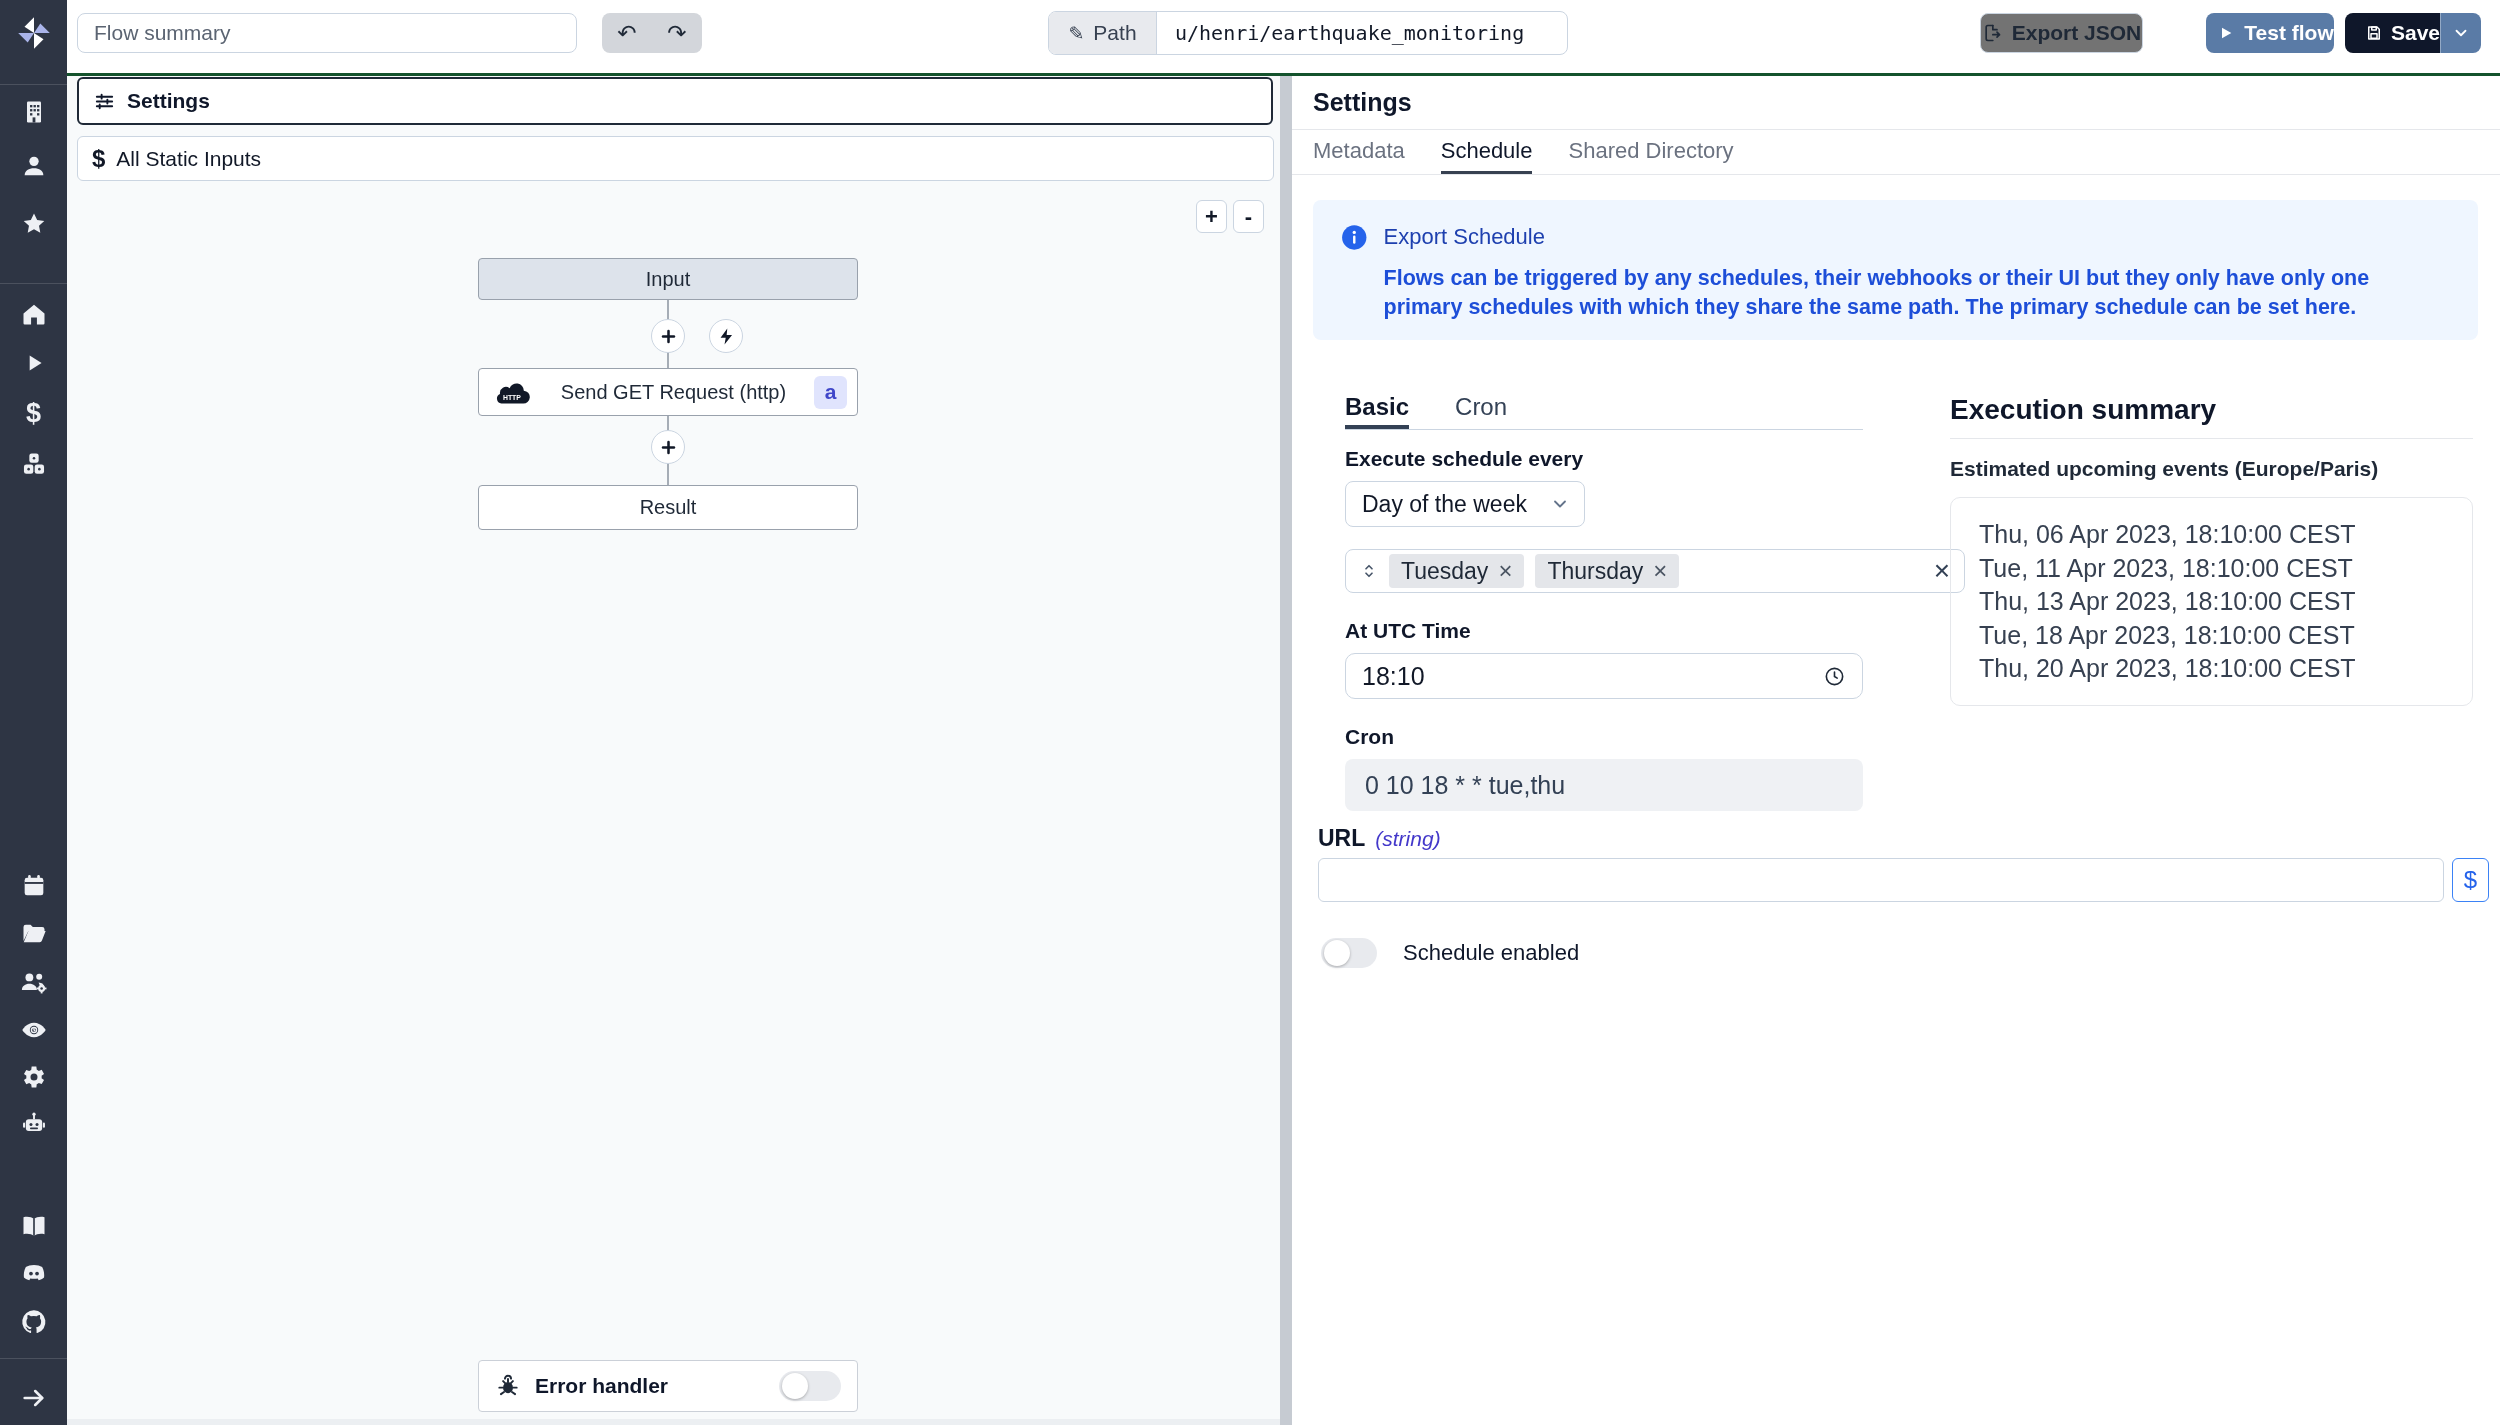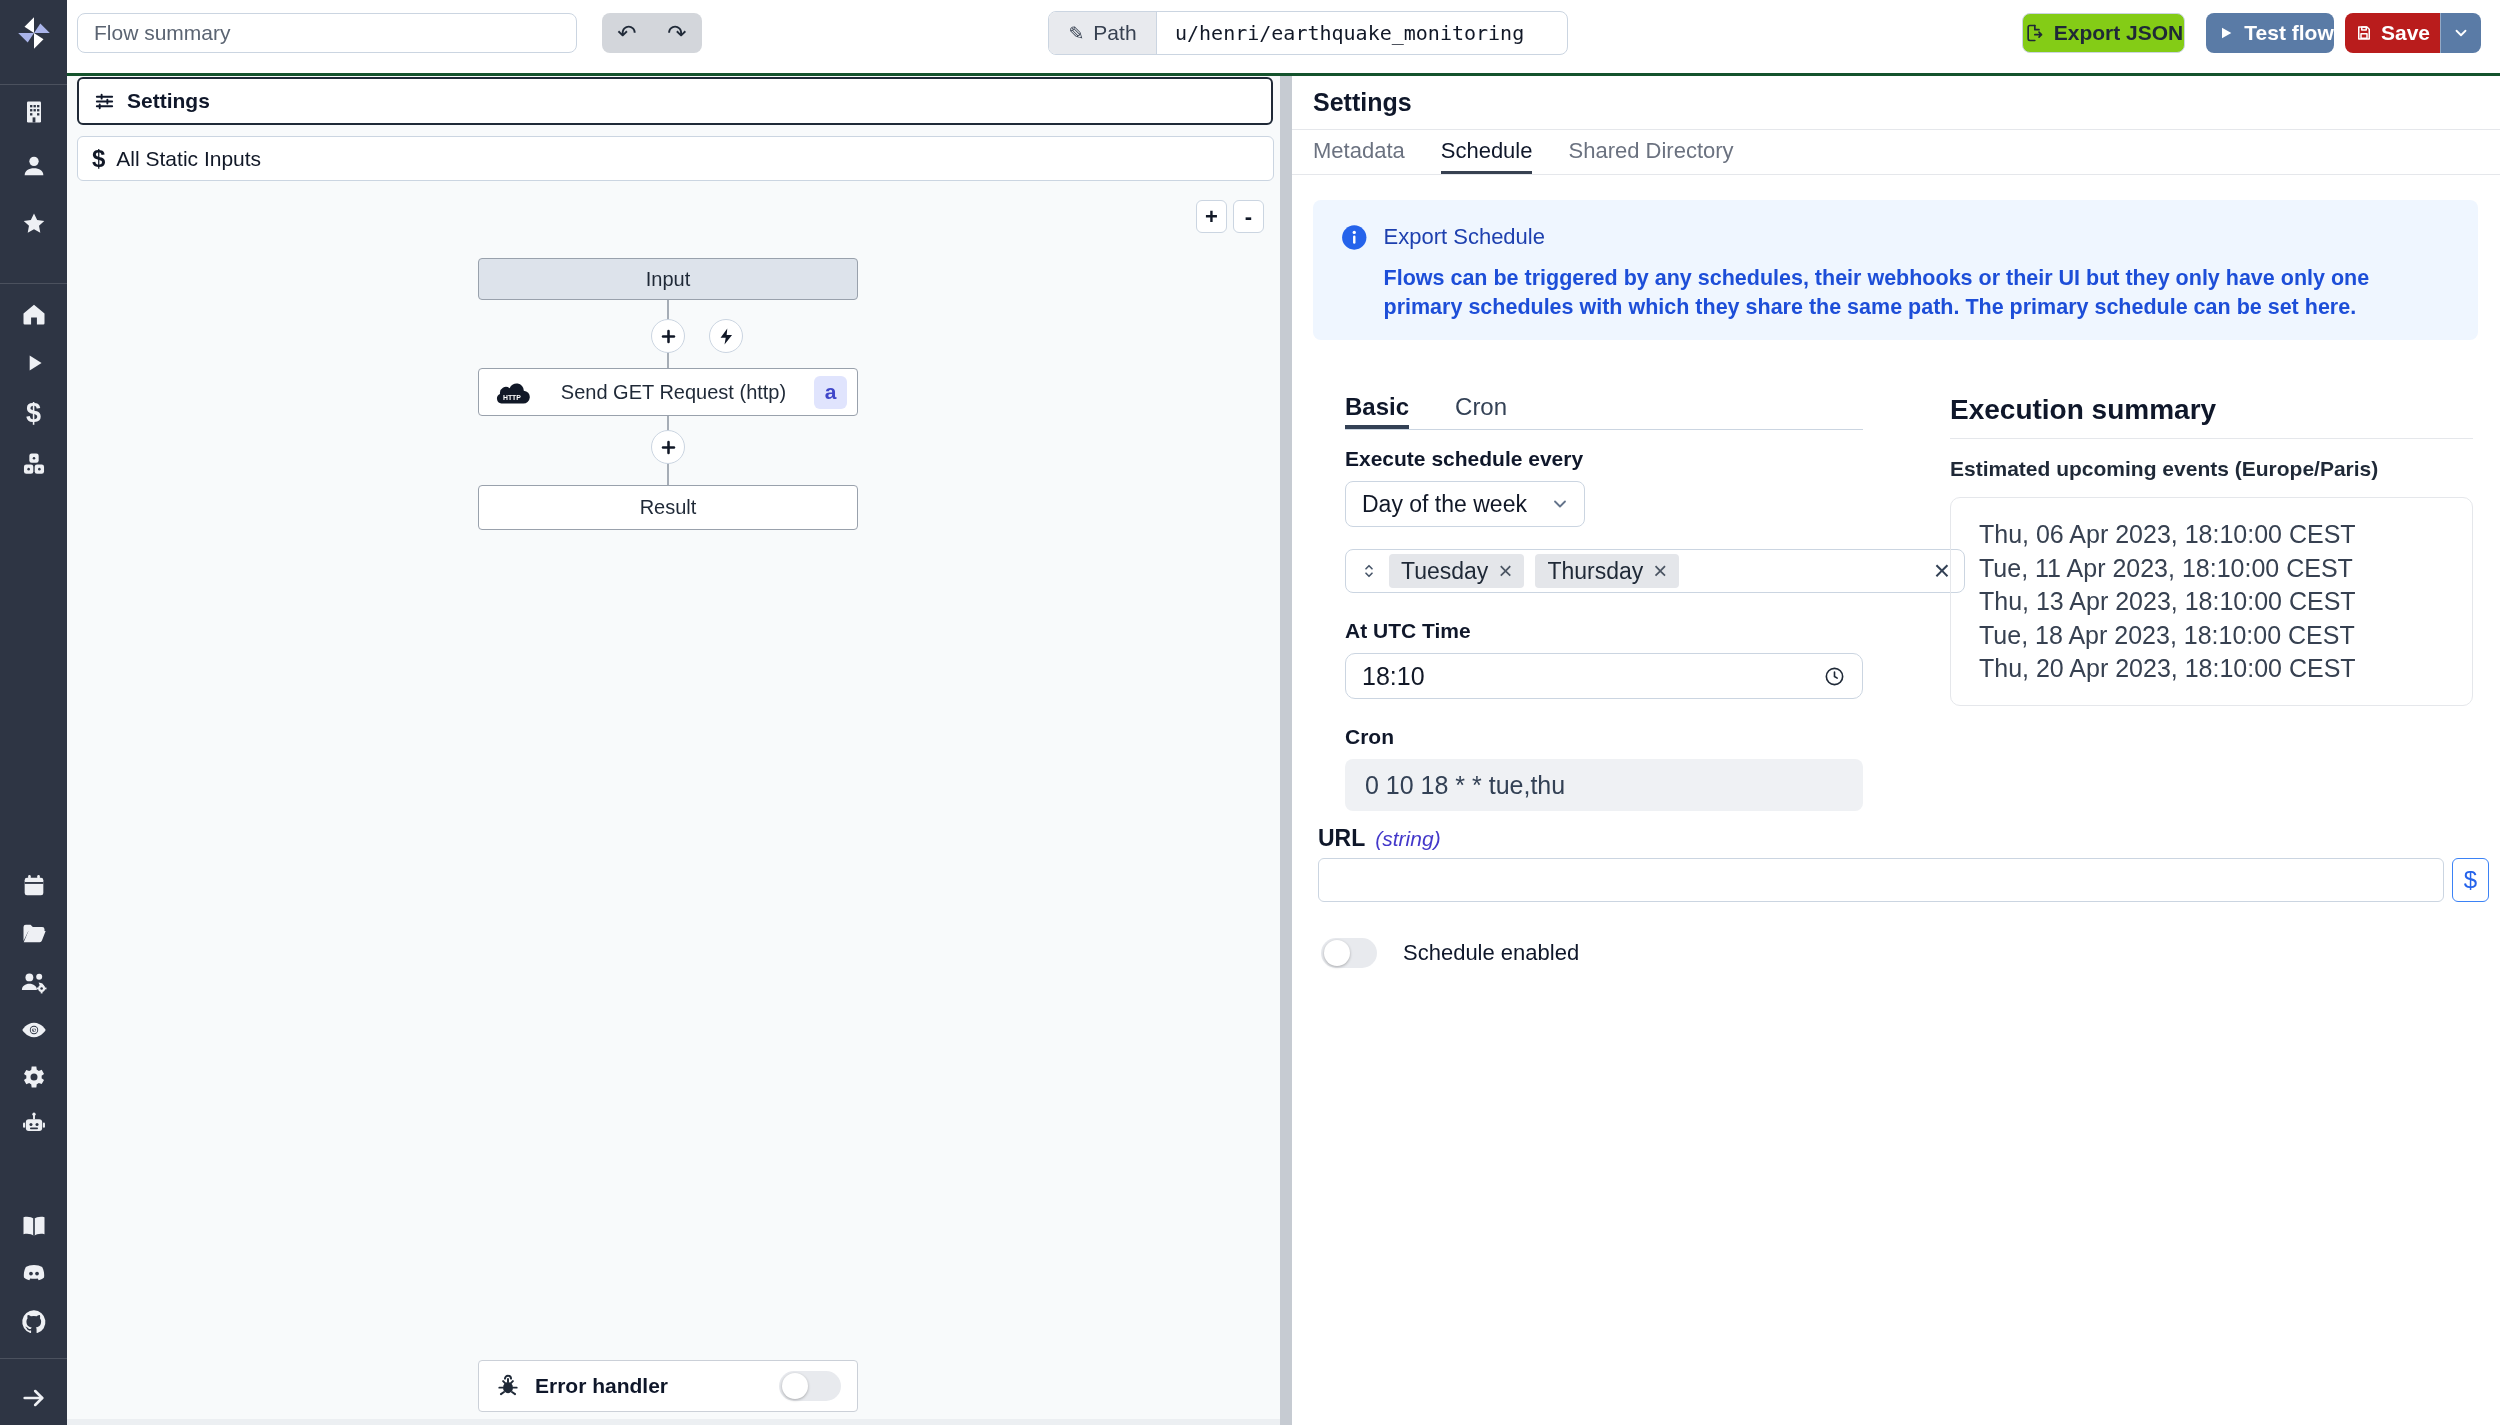--- a/index.html
+++ b/index.html
@@ -20,25 +20,25 @@
   
   .topbar { position:absolute; left:67px; top:0; right:0; height:76px; background:#fff; border-bottom:3px solid #14532d; z-index:20; }
   .flow-summary-input { position:absolute; left:10px; top:13px; width:500px; height:40px; border:1px solid #cbd5e1; border-radius:8px; padding:0 16px; font-size:21px; font-family:"Liberation Sans",sans-serif; color:#111827; outline:none; }
   .flow-summary-input::placeholder { color:#5b6472; }
   .undo-redo { position:absolute; left:535px; top:13px; width:100px; height:40px; background:#d3d6db; border-radius:8px; display:flex; }
   .ur-btn { flex:1; display:flex; align-items:center; justify-content:center; font-size:23px; color:#1f2937; cursor:pointer; }
   .path-group { position:absolute; left:981px; top:11px; width:520px; height:44px; border:1px solid #cbd5e1; border-radius:8px; background:#fff; display:flex; overflow:hidden; }
   .path-left { width:108px; background:#e8eaee; border-right:1px solid #cbd5e1; display:flex; align-items:center; justify-content:center; gap:9px; color:#374151; font-size:21px; font-weight:500; }
   .path-value { flex:1; display:flex; align-items:center; padding-left:18px; font-family:"DejaVu Sans Mono",monospace; font-size:20px; color:#111827; }
   .btn { display:flex; align-items:center; justify-content:center; gap:10px; border-radius:8px; font-size:21px; cursor:pointer; }
-  .btn-export { position:absolute; left:1955px; top:13px; width:163px; height:40px; background:#84cc16; border:1px solid #cbd5e1; color:#1f2937; font-weight:600; }
+  .btn-export { position:absolute; left:1913px; top:13px; width:163px; height:40px; background:#737373; border:1px solid #cbd5e1; color:#1f2937; font-weight:600; }
   .btn-blue { background:#5a7ba6; color:#fff; font-weight:700;padding-left:12px; }
   .btn-test { position:absolute; left:2139px; top:13px; width:128px; height:40px; }
   .btn-save-group { position:absolute; left:2278px; top:13px; width:136px; height:40px; display:flex; border-radius:8px; overflow:hidden; }
-  .btn-save-main { width:95px; display:flex; align-items:center; justify-content:center; gap:8px; background:#b91c1c; color:#fff; font-weight:700; font-size:21px; cursor:pointer; }
+  .btn-save-main { width:95px; display:flex; align-items:center; justify-content:flex-end; gap:8px; background:#0f172a; color:#fff; font-weight:700; font-size:21px; cursor:pointer; }
   .btn-save-caret { width:41px; display:flex; align-items:center; justify-content:center; background:#5a7ba6; border-left:1px solid rgba(255,255,255,0.35); cursor:pointer; }
 
   
   .flow-area { position:absolute; left:67px; top:65px; width:1213px; height:1360px; background:#f8fafb; }
   .box-settings { position:absolute; left:10px; top:12px; width:1196px; height:48px; background:#fff; border:2px solid #1f2937; border-radius:6px; display:flex; align-items:center; gap:11px; padding-left:14px; font-size:21px; font-weight:700; color:#0f172a; cursor:pointer; }
   .box-static { position:absolute; left:10px; top:71px; width:1197px; height:45px; background:#fff; border:1px solid #cbd5e1; border-radius:6px; display:flex; align-items:center; gap:11px; padding-left:14px; font-size:21px; font-weight:500; color:#111827; cursor:pointer; }
   .static-dollar { font-size:24px; font-weight:700; color:#111827; }
   .zoom-btn { position:absolute; top:135px; width:31px; height:33px; background:#fff; border:1px solid #cbd5e1; border-radius:6px; display:flex; align-items:center; justify-content:center; font-size:22px; font-weight:700; color:#111827; cursor:pointer; }
   .vline { position:absolute; left:600px; top:235px; width:2px; height:186px; background:#a6adb6; }
   .node { position:absolute; left:411px; width:380px; background:#fff; border:1px solid #99a1ac; border-radius:4px; display:flex; align-items:center; justify-content:center; font-size:20px; color:#1f2937; cursor:pointer; }

